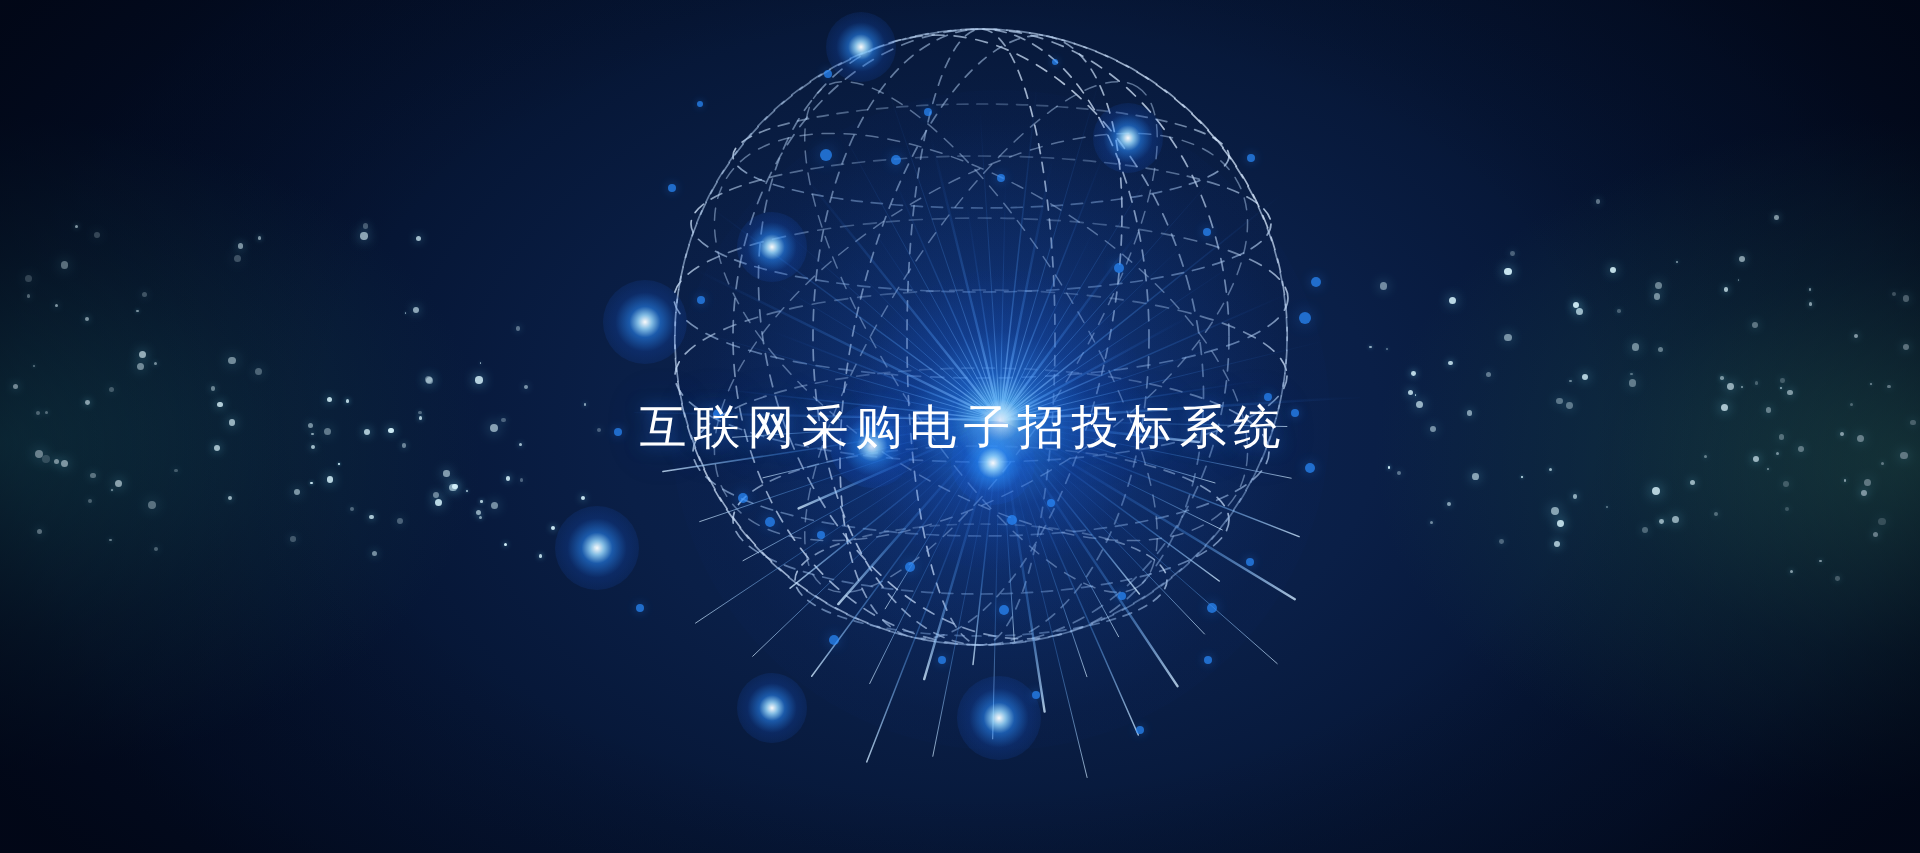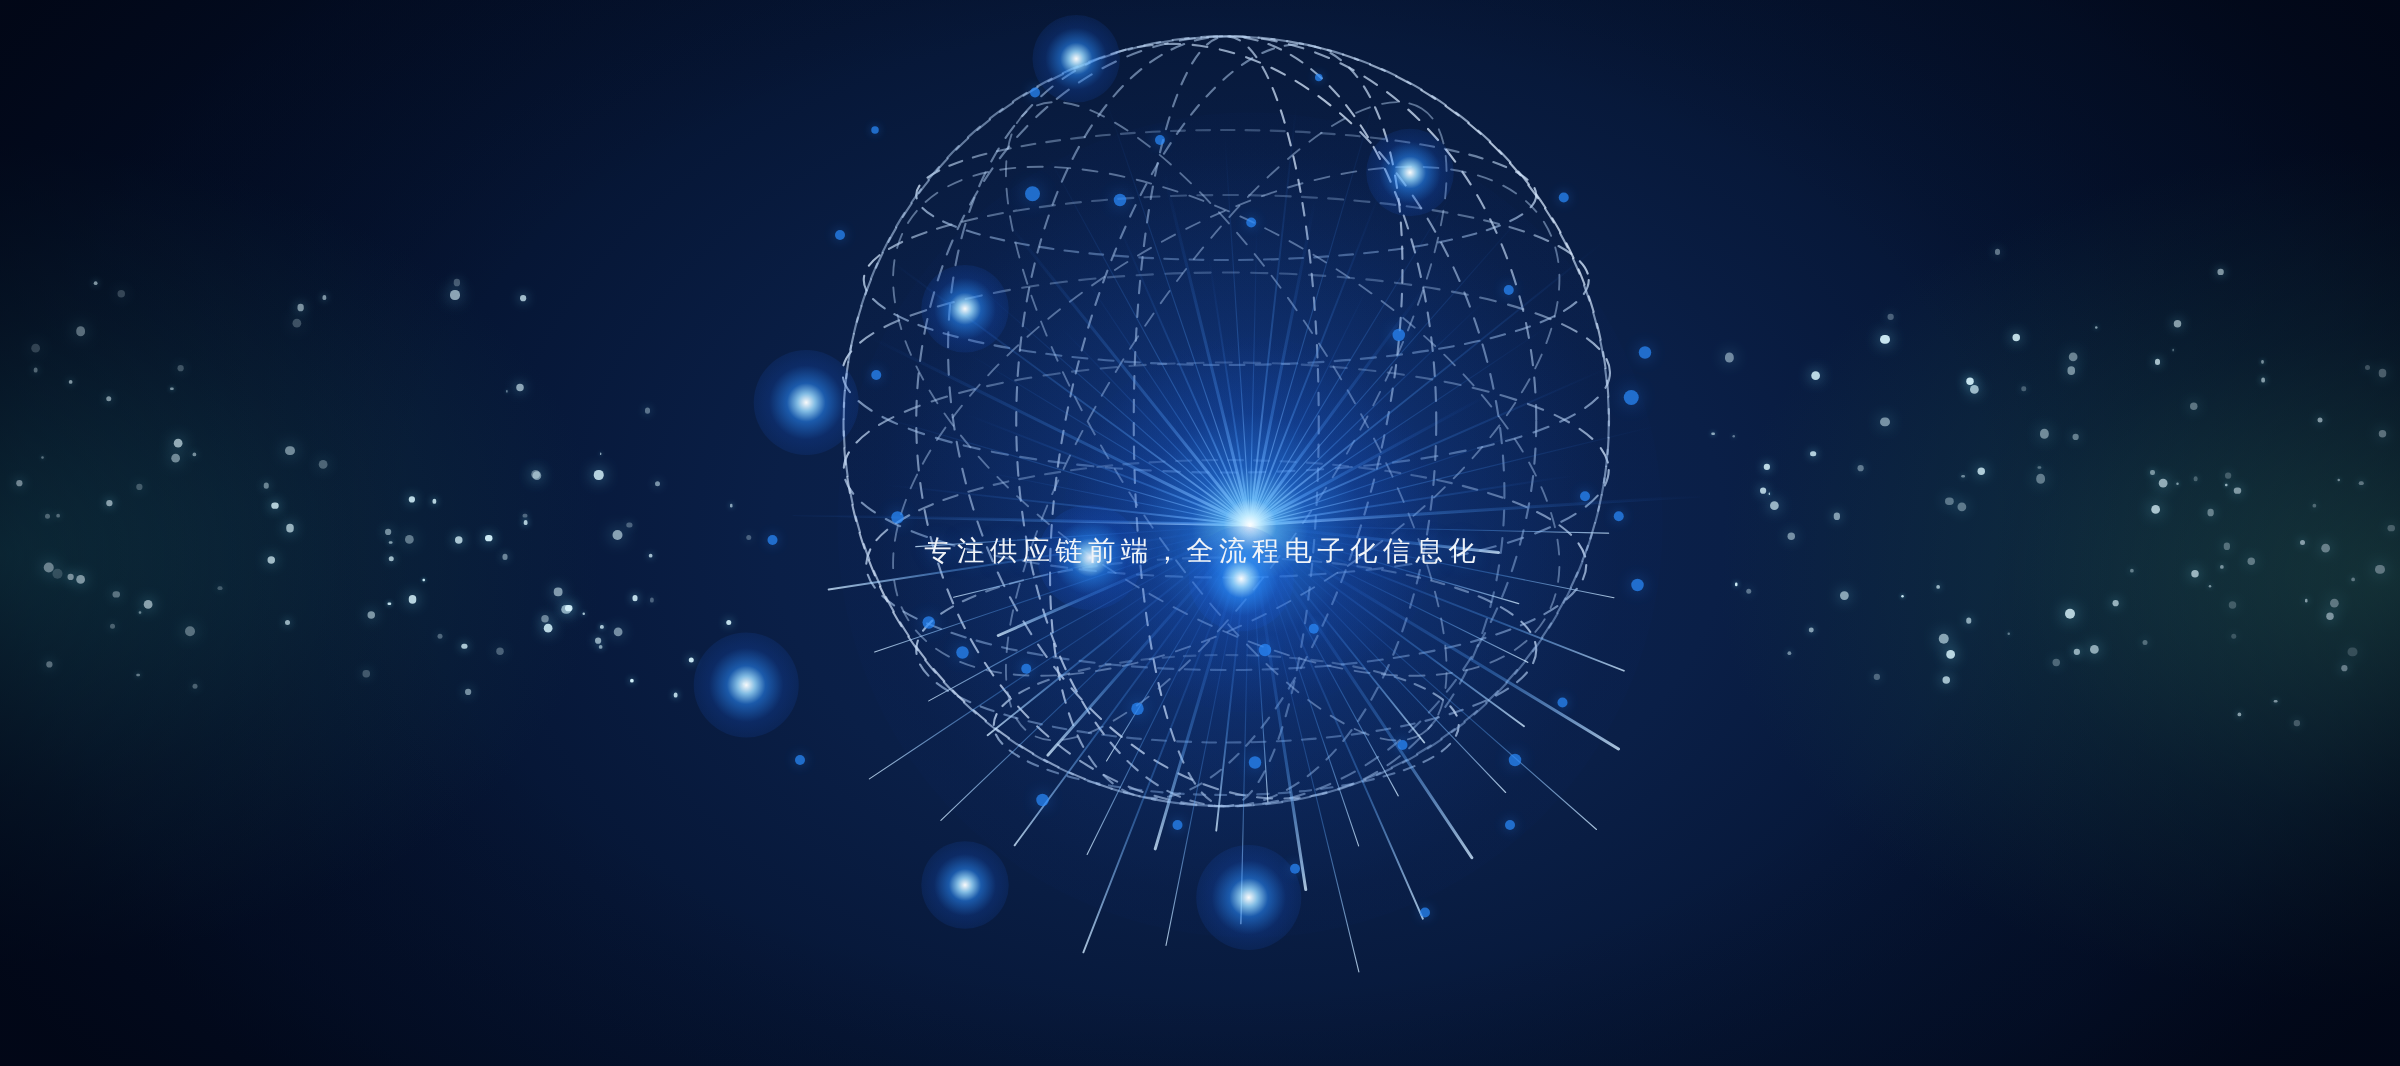--- a/index.html
+++ b/index.html
@@ -479,16 +479,16 @@
       <div class="dot" style="left:1739.3px;top:256.3px;width:6.0px;height:6.0px;background:#d8f6ff;opacity:0.79;box-shadow:0 0 9.6px rgba(130,230,255,0.8);"></div>
       <div class="dot" style="left:1737.7px;top:279.3px;width:1.7px;height:1.7px;background:#d8f6ff;opacity:0.57;box-shadow:0 0 2.7px rgba(130,230,255,0.8);"></div>
       <div class="dot" style="left:1654.8px;top:281.7px;width:7.3px;height:7.3px;background:#d8f6ff;opacity:0.53;box-shadow:0 0 11.7px rgba(130,230,255,0.8);"></div>
       <div class="dot" style="left:1808.8px;top:288.4px;width:2.3px;height:2.3px;background:#d8f6ff;opacity:0.76;box-shadow:0 0 3.7px rgba(130,230,255,0.8);"></div>
       <div class="dot" style="left:1902.8px;top:295.4px;width:6.3px;height:6.3px;background:#d8f6ff;opacity:0.55;box-shadow:0 0 10.1px rgba(130,230,255,0.8);"></div>
     </div>
 
   <div id="vignette"></div>
 
   <div id="text-block">
-    <p id="tagline">专注供应链前端，全流程电子化信息化</p>
+    <h1 id="title">互联网采购电子招投标系统</h1>
   </div>
 
 </div>
 
 </body></html>

